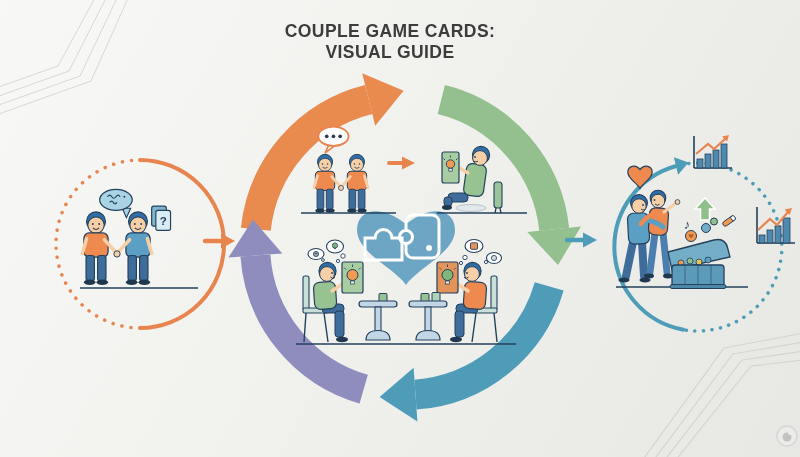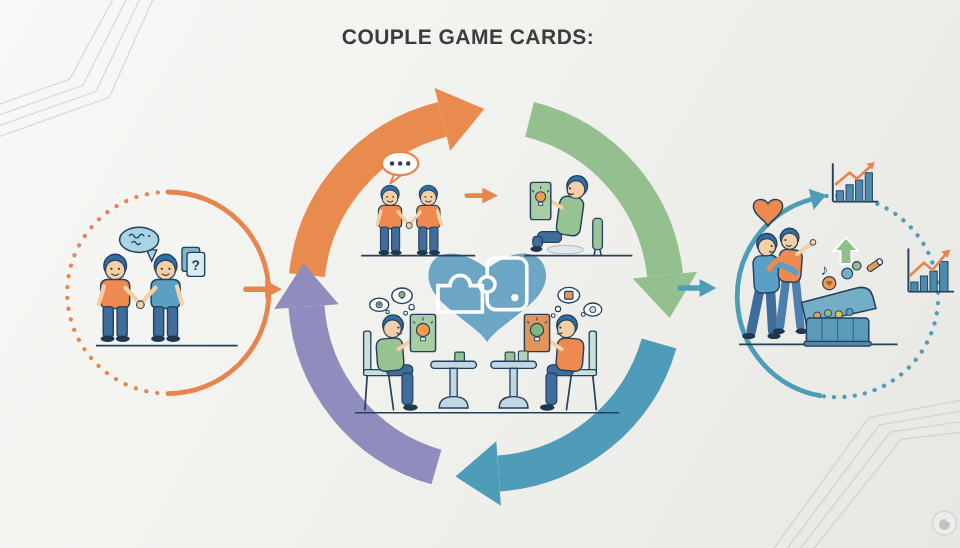--- a/index.html
+++ b/index.html
@@ -15,20 +15,21 @@
   svg.scene{position:absolute;left:0;top:0;}
   .ol{stroke:#23405c;fill:none;}
 </style>
 </head>
 <body>
 
 <div class="canvas">
 
   <div class="title">
     <div>COUPLE GAME CARDS:</div>
+    <div>VISUAL GUIDE</div>
   </div>
 
   <svg class="scene" width="800" height="457" viewBox="0 0 800 457">
 
     <defs>
       <g id="std-man">
         <circle cx="0" cy="-2.5" r="9" fill="var(--hair,#2f6ea6)" stroke="#23405c" stroke-width="1.1"></circle>
         <circle cx="0" cy="1" r="7.8" fill="#f7cfa6" stroke="#23405c" stroke-width="1"></circle>
         <circle cx="-3" cy="0" r="0.9" fill="#23405c"></circle>
         <circle cx="3" cy="0" r="0.9" fill="#23405c"></circle>

